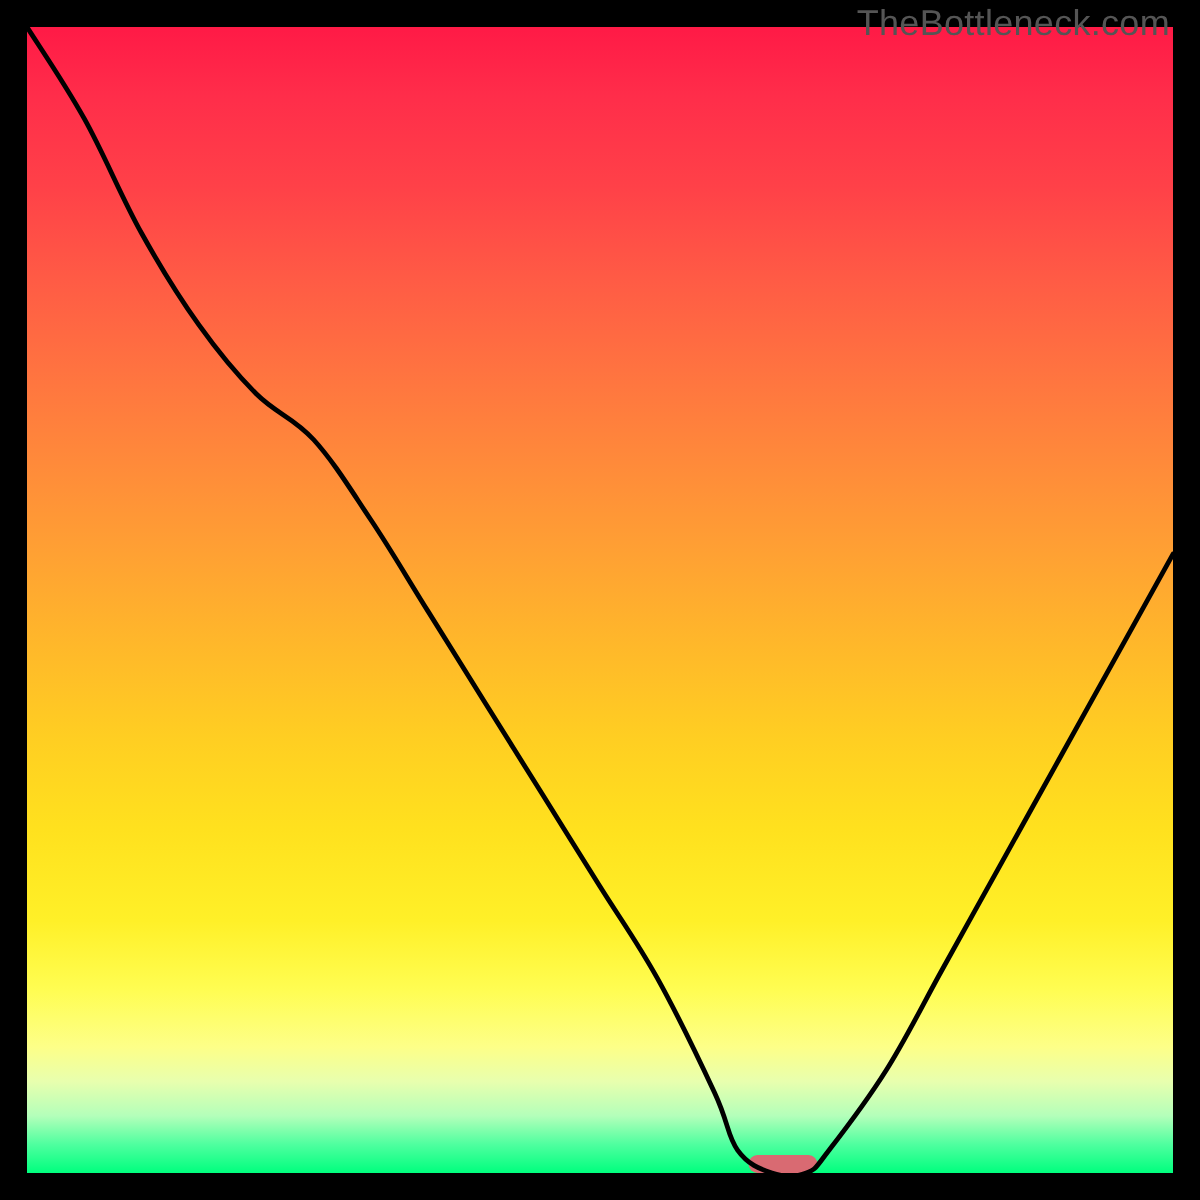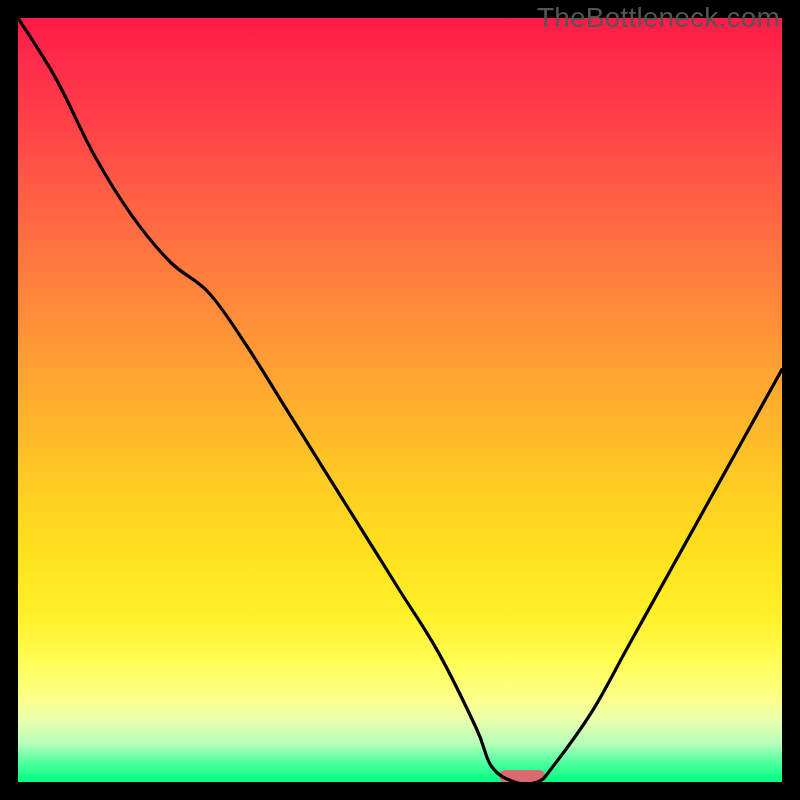--- a/index.html
+++ b/index.html
@@ -42,21 +42,21 @@
       #b4ffba 95%,
       #4fff9f 97.5%,
       #00ff7e 100%
     );
   }
   .watermark {
     position: absolute;
     top: 2px;
     right: 20px;
     color: #555;
-    font-size: 28px;
+    font-size: 24px;
     font-weight: 400;
     letter-spacing: 0.2px;
     z-index: 5;
     user-select: none;
   }
   svg.curve {
     position: absolute;
     left: 0;
     top: 0;
     width: 764px;

